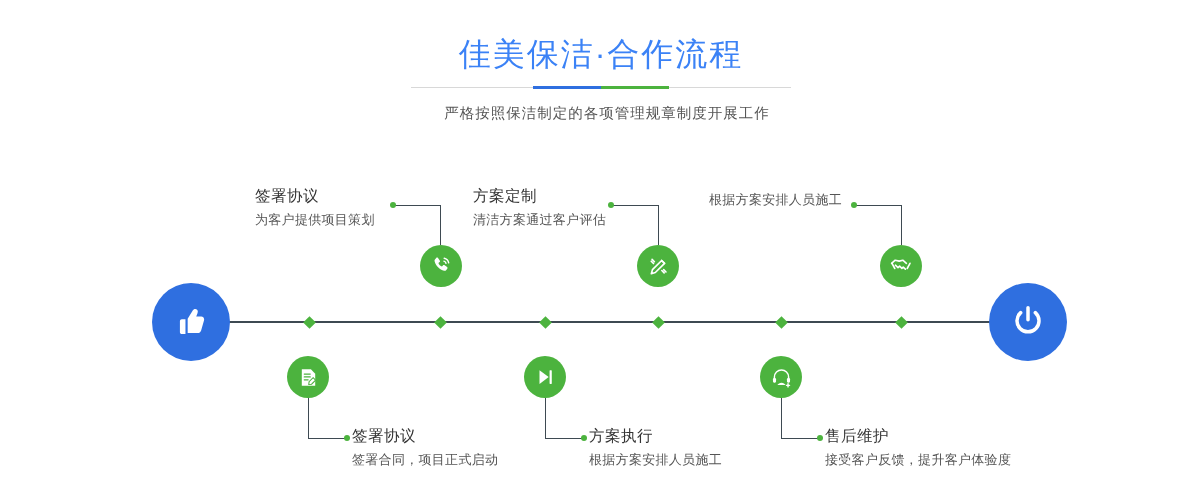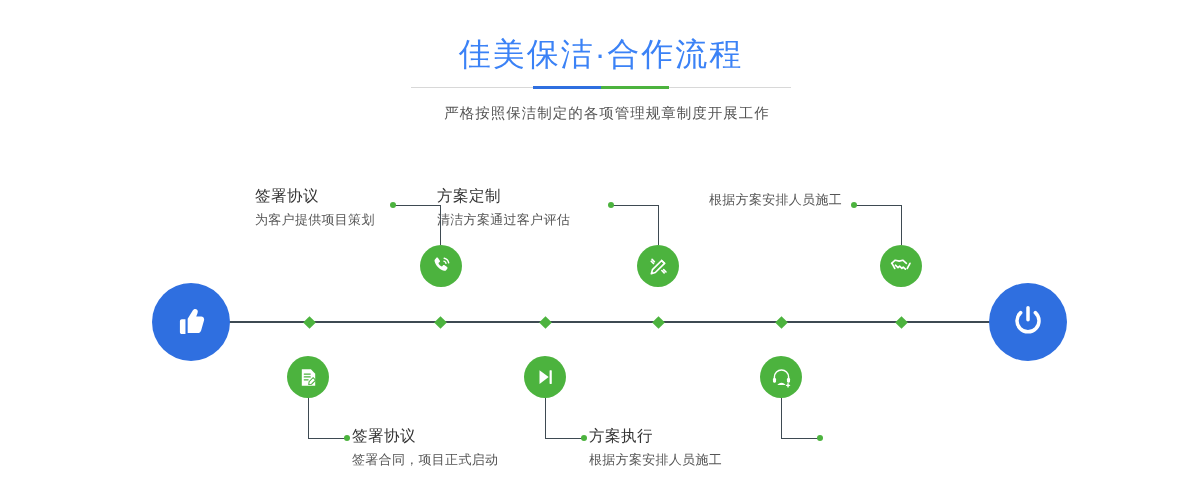--- a/index.html
+++ b/index.html
@@ -250,21 +250,21 @@
     <div class="bubble" style="left:637px; top:245px;">
       <span>
         <svg width="23" height="23" viewBox="0 0 24 24" fill="none" stroke="#ffffff" stroke-width="1.7" stroke-linecap="round" stroke-linejoin="round">
           <path d="M4.5 19.5l4.2-1.2 9.6-9.6-3-3-9.6 9.6z"></path>
           <path d="M15.3 5.7l3 3"></path>
           <path d="M5.3 4.6l2.4 2.4M4.4 6.5l2.4 2.4"></path>
           <path d="M15.5 16.2l2.4 2.4M17.4 15.3l2.4 2.4"></path>
         </svg>
       </span>
     </div>
-    <div class="label top" style="left:437px; top:186px;">
+    <div class="label top" style="left:473px; top:186px;">
       <div class="ttl">方案定制</div>
       <div class="desc">清洁方案通过客户评估</div>
     </div>
 
     <div class="vline" style="left:545px; top:398px; height:41px;"></div>
     <div class="hline" style="left:545px; top:438px; width:40px;"></div>
     <div class="dot" style="left:581px; top:435px;"></div>
     <div class="bubble" style="left:524px; top:356px;">
       <span>
         <svg width="22" height="22" viewBox="0 0 24 24" fill="#ffffff">
@@ -301,15 +301,19 @@
       <span>
         <svg width="23" height="23" viewBox="0 0 24 24" fill="none" stroke="#ffffff" stroke-width="1.5" stroke-linecap="round" stroke-linejoin="round">
           <path d="M4.6 13.4v-1.8a7.4 7.4 0 0 1 14.8 0v1.8"></path>
           <rect x="3.1" y="12.6" width="3.2" height="4.8" rx="1.2" fill="#ffffff" stroke="none"></rect>
           <rect x="17.7" y="12.6" width="3.2" height="4.8" rx="1.2" fill="#ffffff" stroke="none"></rect>
           <path d="M12 17.4c1.9 0 3.5 1 4.3 2.4H7.7c.8-1.4 2.4-2.4 4.3-2.4z" fill="#ffffff" stroke="none"></path>
           <path d="M18.8 18.6v3.2M17.2 20.2h3.2"></path>
         </svg>
       </span>
     </div>
+    <div class="label bottom" style="left:825px; top:426px;">
+      <div class="ttl">售后维护</div>
+      <div class="desc">接受客户反馈，提升客户体验度</div>
+    </div>
 
   </div>
 </div>
 
 </body></html>

